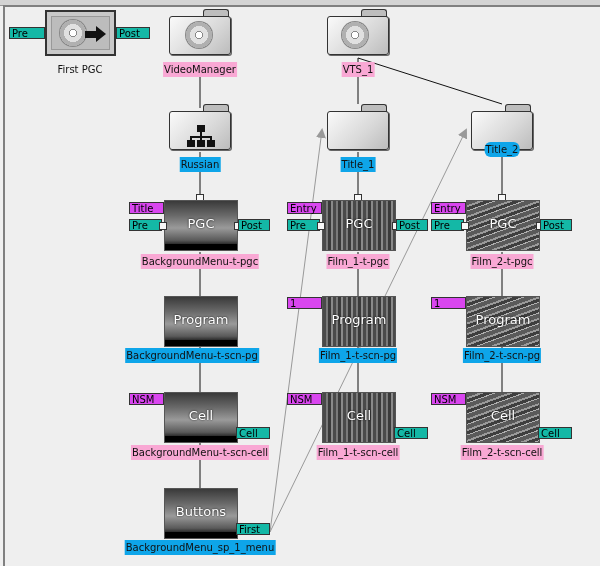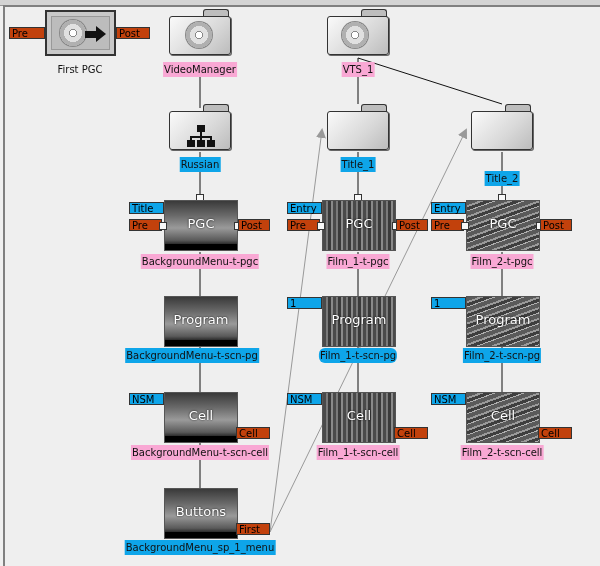--- a/index.html
+++ b/index.html
@@ -12,22 +12,22 @@
   .label.bg{background:#f9a8d4;}
   .folder{position:absolute;width:62px;height:46px;}
   .folder .tab{position:absolute;right:2px;top:0;width:24px;height:8px;background:#bdbdbd;border:1px solid #333;border-bottom:none;border-radius:3px 3px 0 0;}
   .folder .body{position:absolute;left:0;top:7px;width:60px;height:37px;background:linear-gradient(135deg,#fafafa 0%,#d8d8d8 60%,#bcbcbc 100%);border:1px solid #333;border-radius:3px;box-shadow:1px 1px 0 #666;}
   .disc{position:absolute;width:28px;height:28px;border-radius:50%;background:radial-gradient(circle,#fff 0 3px,#888 3px 4px,#e0e0e0 4px 9px,#b0b0b0 9px 13px,#888 13px 14px);left:16px;top:10px;}
   .thumb{position:absolute;width:72px;height:49px;border:1px solid #555;overflow:hidden;}
   .thumb.menu{background:linear-gradient(180deg,#3a3a3a 0%,#6a6a6a 30%,#9a9a9a 55%,#5a5a5a 80%,#2a2a2a 88%,#000 88%,#000 100%);}
   .thumb.film1{background:repeating-linear-gradient(90deg,#4a4a4a 0 3px,#7a7a7a 3px 5px,#3a3a3a 5px 8px,#8a8a8a 8px 10px),#555;}
   .thumb.film2{background:repeating-linear-gradient(160deg,#5a5a5a 0 4px,#9a9a9a 4px 6px,#3e3e3e 6px 9px,#b0b0b0 9px 10px),#666;}
   .thumb .ttl{position:absolute;left:0;right:0;top:15px;text-align:center;color:#fff;font-size:13px;text-shadow:0 0 2px #000;}
-  .port{position:absolute;height:12px;border:1px solid #333;background:#c2410c;font-size:10px;line-height:12px;padding-left:2px;box-sizing:border-box;color:#000;}
-  .port.gray{background:#0ea5e9;}
+  .port{position:absolute;height:12px;border:1px solid #333;background:#14b8a6;font-size:10px;line-height:12px;padding-left:2px;box-sizing:border-box;color:#000;}
+  .port.gray{background:#d946ef;}
   .conn{position:absolute;width:6px;height:6px;border:1px solid #333;background:#f8f8f8;}
   svg#lines{position:absolute;left:0;top:0;width:600px;height:566px;}
   .fpgc{position:absolute;left:45px;top:10px;width:71px;height:46px;background:#c9c9c9;border:2px solid #333;box-sizing:border-box;}
   .fpgc .inner{position:absolute;left:4px;top:4px;right:4px;bottom:4px;border:1px solid #999;background:#bcbcbc;}
   .arrow-icon{position:absolute;left:38px;top:14px;width:0;height:0;}
   .arrow-icon .shaft{position:absolute;left:0;top:5px;width:12px;height:7px;background:#111;}
   .arrow-icon .head{position:absolute;left:11px;top:0;width:0;height:0;border-left:10px solid #111;border-top:8px solid transparent;border-bottom:8px solid transparent;}
   .hier{position:absolute;left:17px;top:13px;width:28px;height:22px;}
   .hier div{position:absolute;background:#111;}
 </style>
@@ -109,21 +109,21 @@
 <div class="folder node" style="left:327px;top:104px;">
     <div class="tab"></div>
     <div class="body"></div>
   </div>
 <div class="label sel" style="left:358px;top:157px;">Title_1</div>
 
 <div class="folder node" style="left:471px;top:104px;">
     <div class="tab"></div>
     <div class="body"></div>
   </div>
-<div class="label sel" style="left:502px;top:171px;">Title_2</div>
+<div class="label sel" style="left:502px;top:142px;border-radius:6px;">Title_2</div>
 
 <div class="conn" style="left:196px;top:194px;"></div>
 <div class="thumb menu node" style="left:164px;top:200px;">
     <div class="ttl">PGC</div>
   </div>
 <div class="port gray" style="left:129px;top:202px;width:35px;">Title</div>
 <div class="port" style="left:129px;top:219px;width:33px;">Pre</div>
 <div class="conn" style="left:159px;top:222px;"></div>
 <div class="conn" style="left:234px;top:222px;"></div>
 <div class="port" style="left:238px;top:219px;width:32px;">Post</div>
@@ -155,21 +155,21 @@
 <div class="port" style="left:287px;top:219px;width:33px;">Pre</div>
 <div class="conn" style="left:317px;top:222px;"></div>
 <div class="conn" style="left:392px;top:222px;"></div>
 <div class="port" style="left:396px;top:219px;width:32px;">Post</div>
 <div class="label bg" style="left:358px;top:254px;">Film_1-t-pgc</div>
 
 <div class="thumb film1 node" style="left:322px;top:296px;">
     <div class="ttl">Program</div>
   </div>
 <div class="port gray" style="left:287px;top:297px;width:35px;">1</div>
-<div class="label sel" style="left:358px;top:348px;border-radius:6px;">Film_1-t-scn-pg</div>
+<div class="label sel" style="left:358px;top:348px;">Film_1-t-scn-pg</div>
 
 <div class="thumb film1 node" style="left:322px;top:392px;">
     <div class="ttl">Cell</div>
   </div>
 <div class="port gray" style="left:287px;top:393px;width:35px;">NSM</div>
 <div class="port" style="left:394px;top:427px;width:34px;">Cell</div>
 <div class="label bg" style="left:358px;top:445px;">Film_1-t-scn-cell</div>
 
 <div class="conn" style="left:498px;top:194px;"></div>
 <div class="thumb film2 node" style="left:466px;top:200px;">

